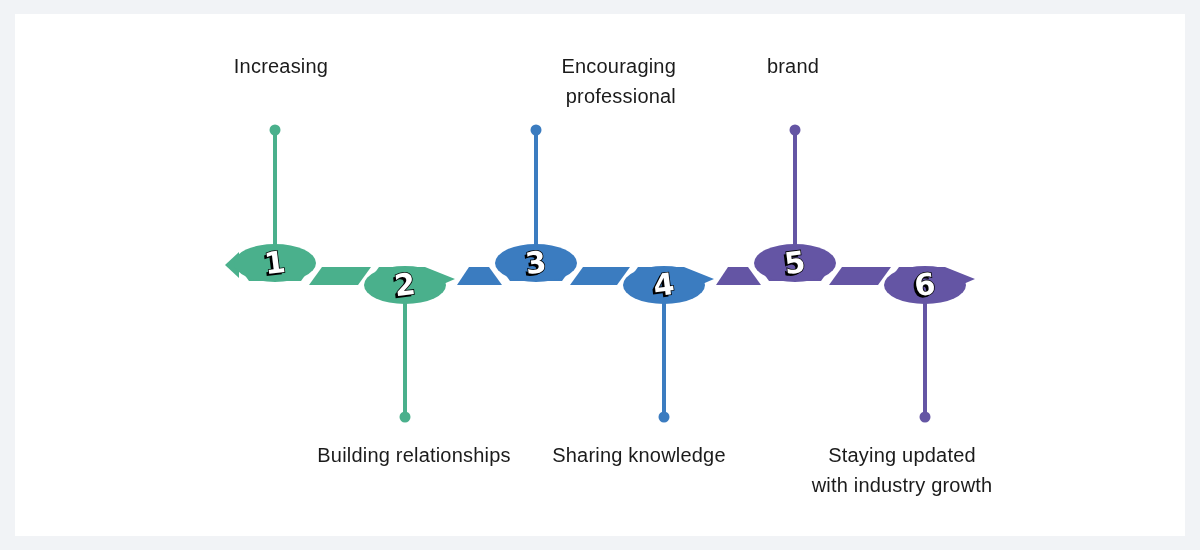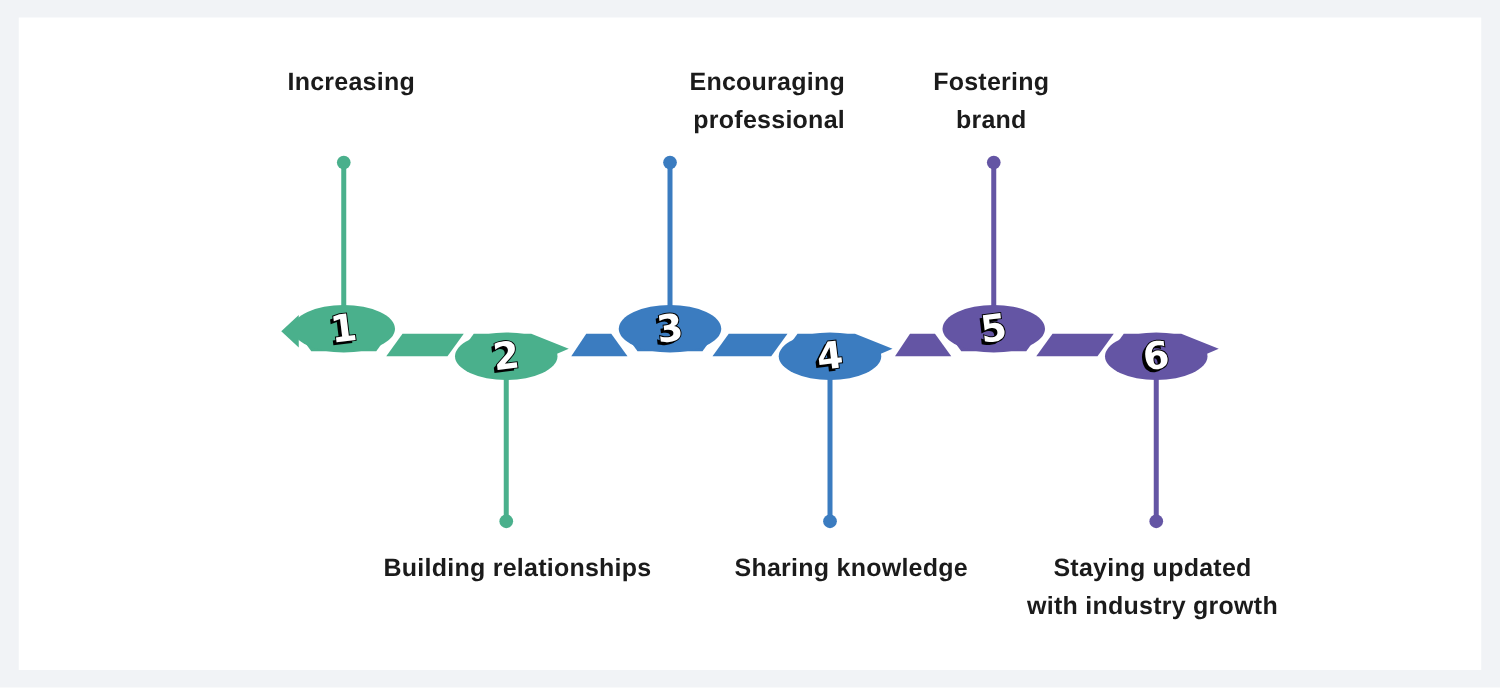--- a/index.html
+++ b/index.html
@@ -12,21 +12,21 @@
   .card{
     position:absolute;left:15px;top:14px;width:1170px;height:522px;
     background:#FFFFFF;
   }
   svg.band{position:absolute;left:0;top:0;}
   .label{
     position:absolute;text-align:center;
     color:#1B1B1B;font-size:20px;line-height:30px;font-weight:500;
     letter-spacing:.2px;
   }
-  .label span{display:block;font-weight:bold;}
+  .label span{display:block;}
   .top-label{top:51px;}
   .bottom-label{top:440px;}
   .num-shadow{
     font-family:"DejaVu Sans", sans-serif;font-size:30px;font-weight:bold;
     fill:#000;
   }
   .num-front{
     font-family:"DejaVu Sans", sans-serif;font-size:30px;font-weight:bold;
     fill:#FFFFFF;stroke:#000;stroke-width:1.6px;paint-order:stroke;
   }
@@ -126,25 +126,24 @@
 </svg>
 
 <div class="label top-label" style="left:141px;width:280px;">
   <span>Increasing</span>
 </div>
 <div class="label top-label" style="left:396px;width:280px;text-align:right;">
   <span>Encouraging</span>
   <span>professional</span>
 </div>
 <div class="label top-label" style="left:653px;width:280px;">
-  <span>Fostering</span>
   <span>brand</span>
 </div>
 <div class="label bottom-label" style="left:274px;width:280px;">
   <span>Building relationships</span>
 </div>
-<div class="label bottom-label" style="left:541px;width:280px;">
+<div class="label bottom-label" style="left:499px;width:280px;">
   <span>Sharing knowledge</span>
 </div>
-<div class="label bottom-label" style="left:782px;width:280px;">
+<div class="label bottom-label" style="left:762px;width:280px;">
   <span>Staying updated</span>
   <span>with industry growth</span>
 </div>
 
 </body></html>

